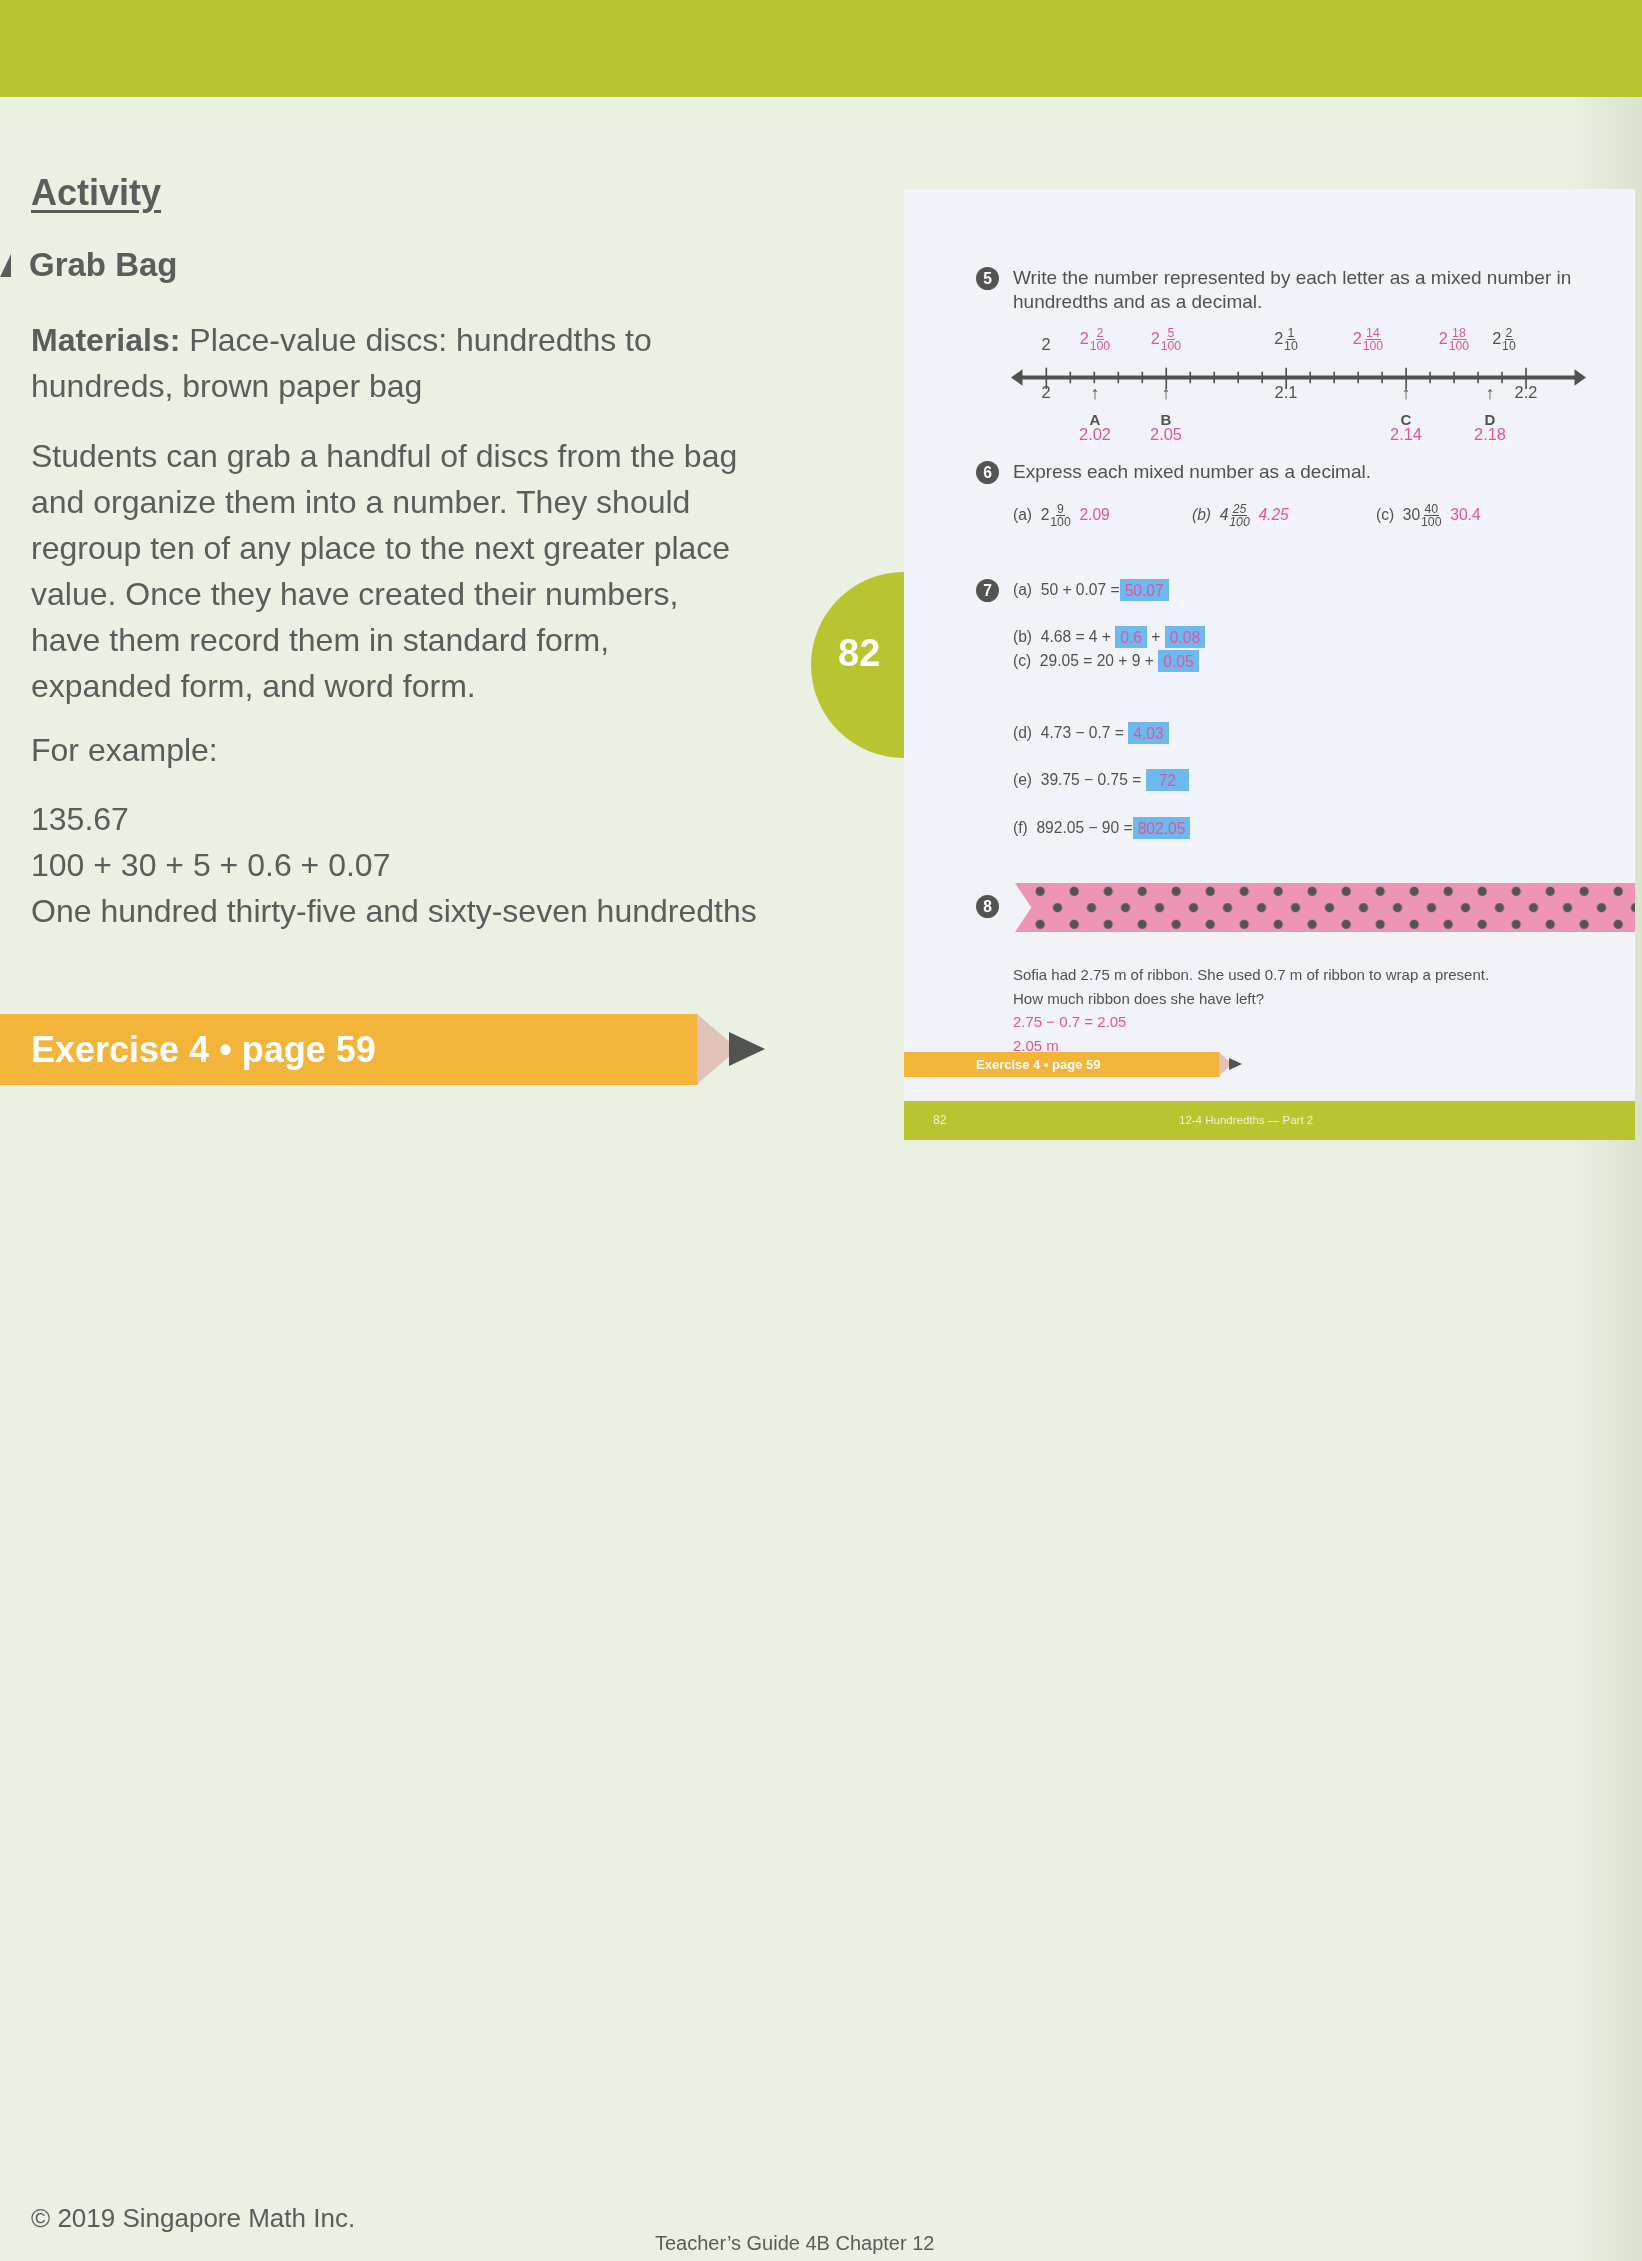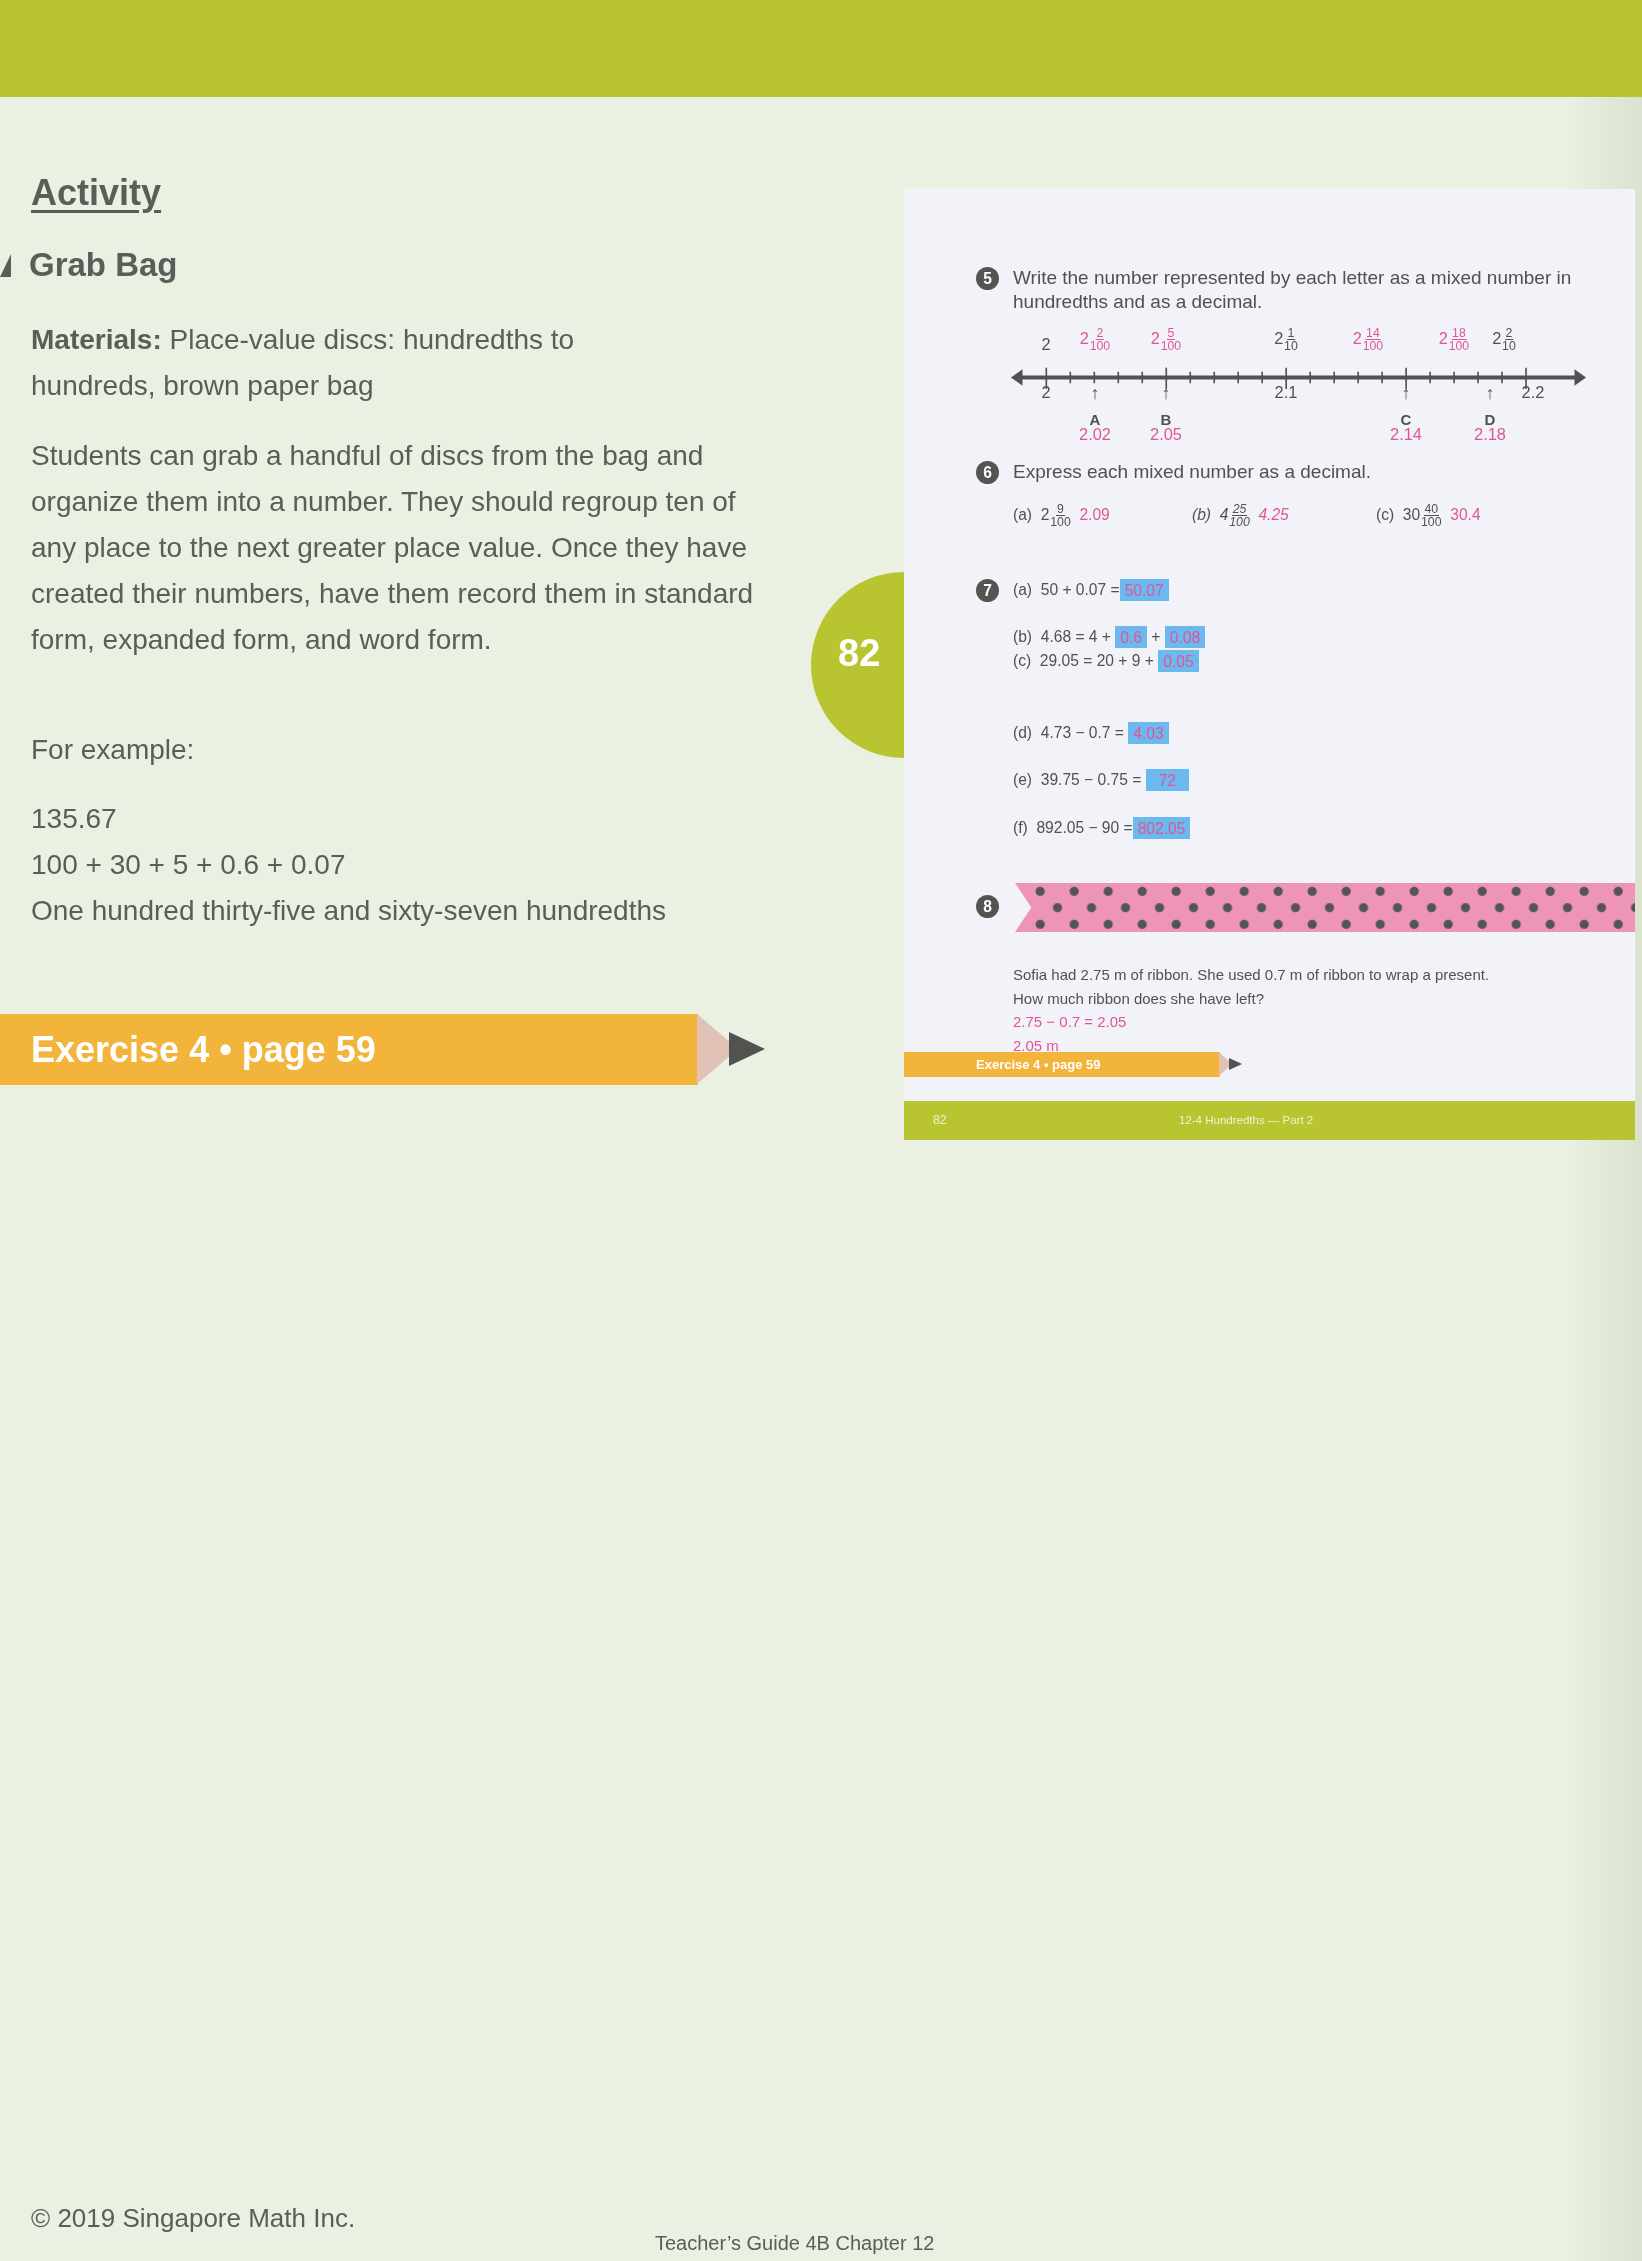--- a/index.html
+++ b/index.html
@@ -12,21 +12,21 @@
   .top-banner { position: absolute; left: 0; top: 0; width: 1643px; height: 97px; background: #b8c531; }
   .right-shadow { position: absolute; right: 0; top: 97px; width: 74px; height: 2164px;
     background: linear-gradient(to right, rgba(0,0,0,0), rgba(150,160,120,0.18)); }
 
   
   .left { position: absolute; left: 31px; top: 172px; width: 739px; }
   .activity-title { font-size: 36px; font-weight: bold; text-decoration: underline; text-underline-offset: 5px; color: #5a5d5a; margin: 0; position:absolute; top: 0; }
   .grab-row { position: absolute; top: 74px; left: -31px; display: flex; align-items: center; }
   .tri { width: 0; height: 0; border-left: 11.5px solid transparent; border-right: 0 solid transparent; border-bottom: 23px solid #5a5d5a; margin-right: 18px; }
   .grab-title { font-size: 33px; font-weight: bold; color: #5a5d5a; }
-  .para { position: absolute; font-size: 28px; line-height: 46px; color: #5a5d5a; }
+  .para { position: absolute; font-size: 32px; line-height: 46px; color: #5a5d5a; }
   .p-materials { top: 145px; width: 674px; }
   .p-materials b { font-weight: bold; }
   .p-body { top: 261px; width: 723px; }
   .p-example { top: 555px; }
   .p-ex1 { top: 624px; }
   .p-ex2 { top: 670px; }
   .p-ex3 { top: 716px; }
 
   
   .pencil-big { position: absolute; left: 0; top: 1014px; height: 71px; width: 768px; }
@@ -159,21 +159,21 @@
         <span class="num">18</span>
         <span>100</span>
       </span></div>
   <div class="nl-label" style="left:600px; top:138px; color:#4f524f;"><span>2</span><span class="frac">
         <span class="num">2</span>
         <span>10</span>
       </span></div>
 
   <div class="nl-label" style="left:142px; top:194px; color:#4f524f;">2</div>
   <div class="nl-label" style="left:382px; top:194px; color:#4f524f;">2.1</div>
-  <div class="nl-label" style="left:622px; top:194px; color:#4f524f;margin-left:7px;">2.2</div>
+  <div class="nl-label" style="left:622px; top:194px; color:#4f524f;">2.2</div>
 
   <div class="nl-label" style="left:191px; top:194px; color:#4f524f; font-size:18px;">↑</div>
   <div class="nl-label" style="left:262px; top:194px; color:#4f524f; font-size:18px;">↑</div>
   <div class="nl-label" style="left:502px; top:194px; color:#4f524f; font-size:18px;">↑</div>
   <div class="nl-label" style="left:586px; top:194px; color:#4f524f; font-size:18px;">↑</div>
 
   <div class="nl-label" style="left:191px; top:222px; color:#4f524f; font-weight:bold; font-size:15px;">A</div>
   <div class="nl-label ans" style="left:191px; top:236px;">2.02</div>
   <div class="nl-label" style="left:262px; top:222px; color:#4f524f; font-weight:bold; font-size:15px;">B</div>
   <div class="nl-label ans" style="left:262px; top:236px;">2.05</div>

